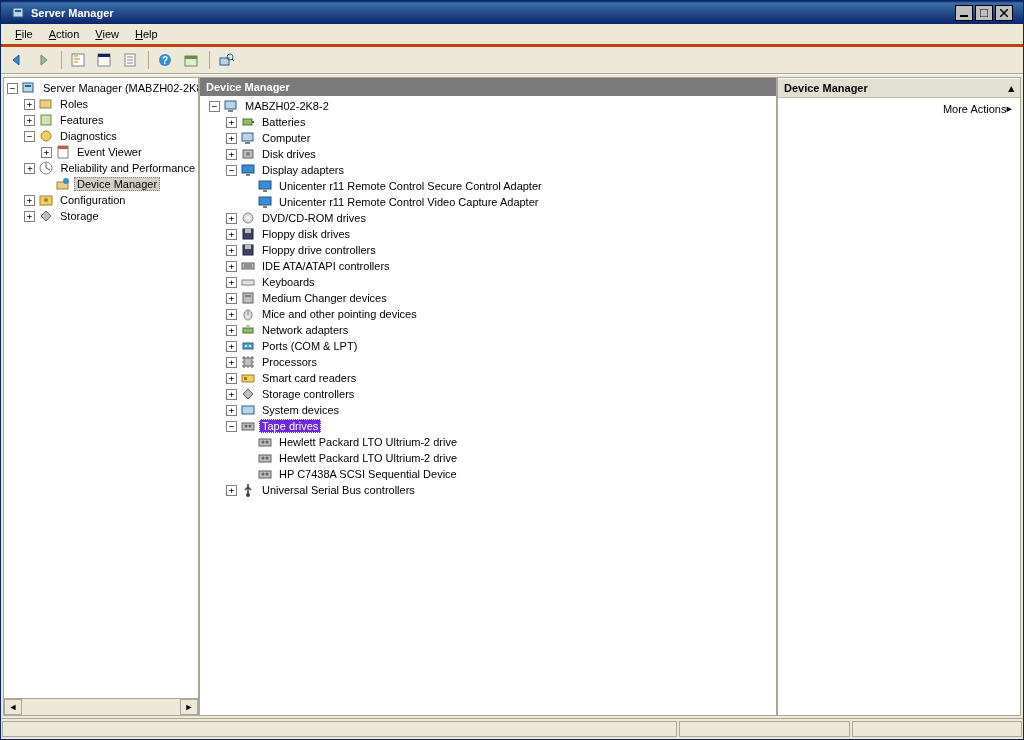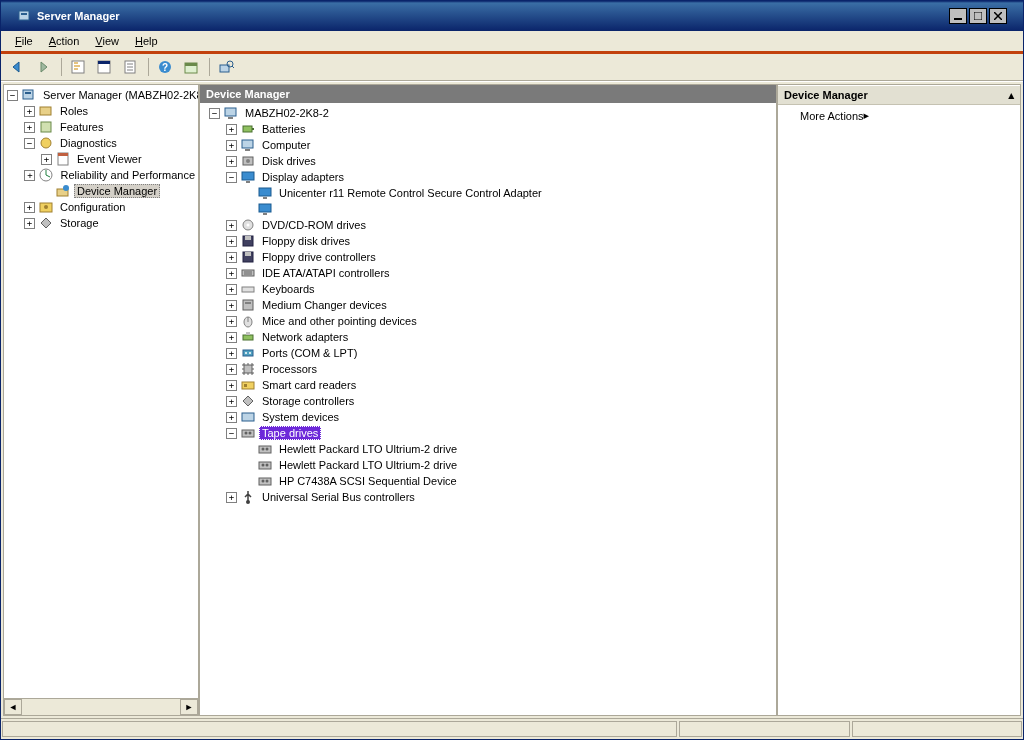--- a/index.html
+++ b/index.html
@@ -1,35 +1,35 @@
 <!DOCTYPE html>
 <html><head>
 <meta charset="utf-8">
 <style>
 html,body{margin:0;padding:0;font-family:Tahoma,Segoe UI,Arial,sans-serif;font-size:11px;color:#000;background:#3a6ea5;height:100%;overflow:hidden}
 .window{position:absolute;inset:0;background:#ece9d8;border:1px solid #0a246a;display:flex;flex-direction:column}
-.titlebar{height:30px;background:linear-gradient(#0a246a,#3a6ea5 2px,#0a246a);color:#fff;display:flex;align-items:center;padding:0 16px;font-weight:bold}
+.titlebar{height:23px;background:linear-gradient(#0a246a,#3a6ea5 2px,#0a246a);color:#fff;display:flex;align-items:center;padding:0 10px;font-weight:bold}
 .titlebar .ticon{width:16px;height:16px;margin-right:4px;display:inline-flex;align-items:center;justify-content:center}
 .titlebar .spacer{flex:1}
 .winbtn{width:16px;height:14px;margin-left:2px;background:#bfbfbf;border:1px solid #000;display:flex;align-items:center;justify-content:center;font-size:10px;font-family:Arial;color:#000;cursor:default}
 .menubar{height:20px;background:#ece9d8;display:flex;align-items:center;padding:0 6px;border-bottom:3px solid #c2410c}
 .menu-item{padding:2px 8px;cursor:default}
 .menu-item .ul{text-decoration:underline}
 .toolbar{height:26px;background:#ece9d8;border-bottom:1px solid #aca899;display:flex;align-items:center;padding:0 4px}
 .tb-btn{width:22px;height:22px;margin-right:2px;border:1px solid transparent;display:flex;align-items:center;justify-content:center;cursor:default}
 .tb-sep{width:1px;height:18px;background:#aca899;margin:0 4px}
 .client{flex:1;display:flex;min-height:0;border-top:1px solid #fff}
 .pane{display:flex;flex-direction:column;min-width:0;background:#fff;border:1px solid #aca899;margin:2px}
 .pane.left{width:194px;margin-right:0}
 .pane.center{flex:1;margin-left:0;margin-right:0}
 .pane.right{width:242px;margin-left:0}
 .pane-header{height:18px;background:#7a7a7a;color:#fff;font-weight:bold;display:flex;align-items:center;padding:0 6px}
 .actions .pane-header{background:#ece9d8;color:#000}
 .actions-sub{height:18px;background:#e2e0d2;border-top:1px solid #fff;border-bottom:1px solid #c5c2b2;font-weight:bold;display:flex;align-items:center;padding:0 6px;justify-content:space-between}
-.actions-item{padding:4px 8px 4px 22px;cursor:default;display:flex;align-items:center;justify-content:flex-start}
+.actions-item{padding:4px 8px 4px 22px;cursor:default;display:flex;align-items:center;justify-content:flex-end}
 .tree{flex:1;overflow:auto;padding:2px 0}
 .node{white-space:nowrap;height:16px;display:flex;align-items:center}
 .tw{width:17px;height:16px;display:inline-flex;align-items:center;justify-content:center;flex:0 0 17px}
 .twbox{width:9px;height:9px;border:1px solid #808080;background:#fff;display:flex;align-items:center;justify-content:center;font-size:9px;line-height:7px;font-family:monospace;color:#000}
 .ic{width:16px;height:16px;margin-right:3px;display:inline-flex;align-items:center;justify-content:center;flex:0 0 16px}
 .lbl{padding:1px 3px;cursor:default}
 .lbl.sel{background:#d4d0c8;border:1px dotted #808080;padding:0 2px}
 .lbl.sel-blue{background:#6d28d9;color:#fff;border:1px dotted #fff;padding:0 2px}
 .indent{display:inline-block;height:16px}
 .hscroll{height:16px;background:#ece9d8;border-top:1px solid #aca899;display:flex}
@@ -333,20 +333,21 @@
             <span class="lbl">Unicenter r11 Remote Control Secure Control Adapter</span>
           </div>
           <div class="node">
             <span class="indent" style="width:57px"></span>
             <span class="ic">
               <svg width="16" height="16">
                 <rect x="2" y="3" width="12" height="8" fill="#3a8ccf" stroke="#1a5a8f"></rect>
                 <rect x="6" y="12" width="4" height="2" fill="#808080"></rect>
               </svg>
             </span>
+            <span class="lbl">Unicenter r11 Remote Control Video Capture Adapter</span>
           </div>
           <div class="node">
             <span class="indent" style="width:23px"></span>
             <span class="tw">
               <span class="twbox">+</span>
             </span>
             <span class="ic">
               <svg width="16" height="16">
                 <circle cx="8" cy="8" r="5" fill="#e0e0e0" stroke="#808080"></circle>
                 <circle cx="8" cy="8" r="1.5" fill="#fff"></circle>

